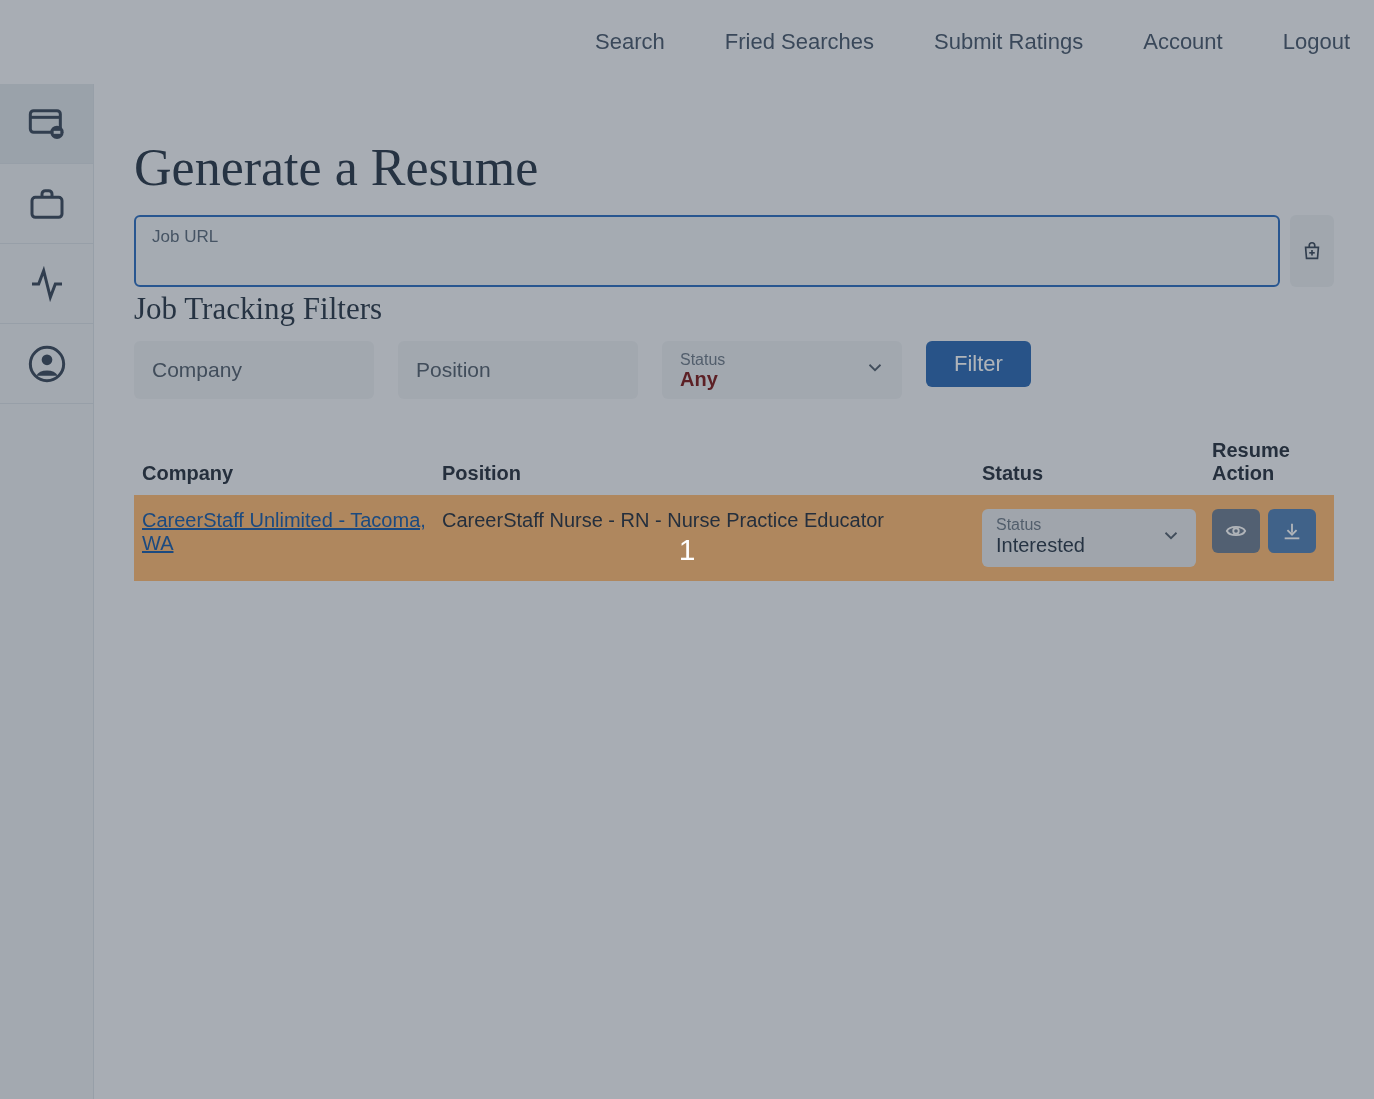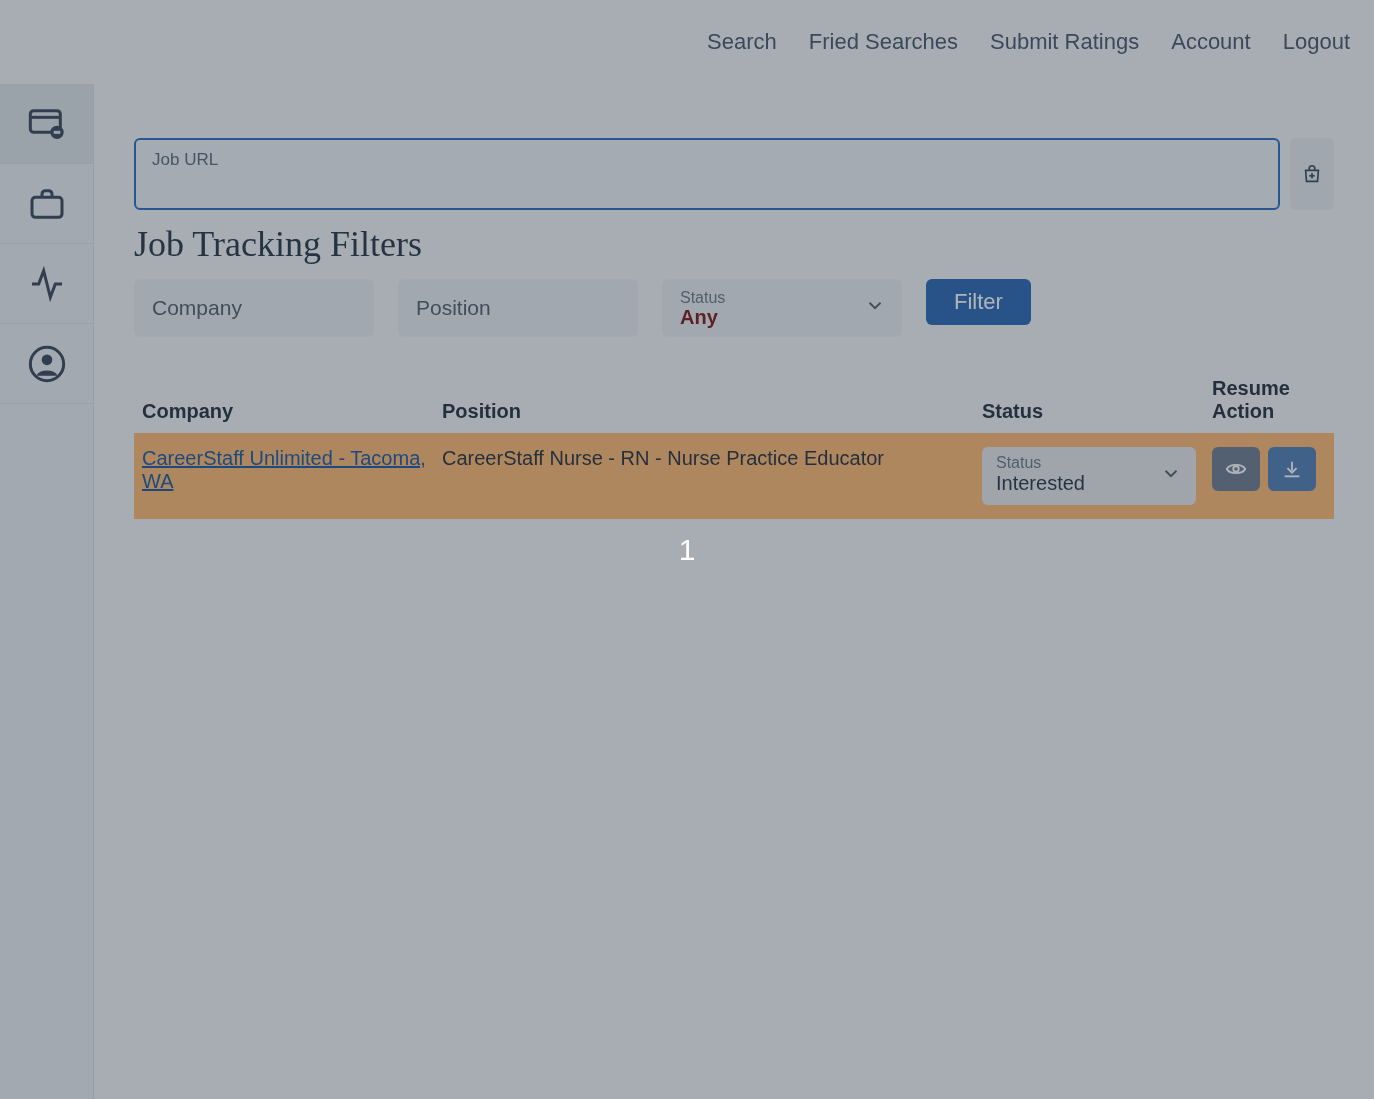--- a/index.html
+++ b/index.html
@@ -54,21 +54,21 @@
       font-family: Georgia, "Times New Roman", serif;
       font-size: 44px;
       font-weight: 300;
       color: #2c3a4a;
       letter-spacing: 0.5px;
       margin-left: 4px;
     }
     .nav-links {
       margin-left: auto;
       display: flex;
-      gap: 32px;
+      gap: 60px;
       align-items: center;
     }
     .nav-links a {
       font-size: 22px;
       color: #4a5a6e;
       text-decoration: none;
       cursor: pointer;
     }
 
     
@@ -105,21 +105,21 @@
       font-family: Georgia, "Times New Roman", serif;
       font-size: 52px;
       font-weight: 400;
       color: #2c3a4a;
       margin-bottom: 18px;
     }
     .url-row {
       display: flex;
       gap: 10px;
       align-items: stretch;
-      margin-bottom: 13px;
+      margin-bottom: 4px;
     }
     .url-input-wrap {
       flex: 1;
       position: relative;
       border: 2px solid #2f6fc0;
       border-radius: 6px;
       background: #eef1f4;
       padding: 10px 16px 22px 16px;
       height: 72px;
     }
@@ -133,21 +133,21 @@
       background: #e8ecef;
       display: flex;
       align-items: center;
       justify-content: center;
       cursor: pointer;
     }
     .url-submit svg { width: 22px; height: 22px; stroke:#3d4b5c; fill:none; stroke-width:1.8;}
 
     h2.section-title {
       font-family: Georgia, "Times New Roman", serif;
-      font-size: 36px;
+      font-size: 31px;
       font-weight: 400;
       color: #2c3a4a;
       margin: 4px 0 14px 0;
     }
     .filters {
       display: flex;
       gap: 24px;
       align-items: stretch;
       margin-bottom: 30px;
     }
@@ -268,20 +268,21 @@
   <div class="side-item user">
     <svg viewBox="0 0 24 24">
       <circle cx="12" cy="12" r="10" fill="none" stroke="#3d4b5c" stroke-width="1.8"></circle>
       <circle cx="12" cy="9.5" r="3.2" fill="#3d4b5c"></circle>
       <path d="M5.5 19 a7 5 0 0 1 13 0" fill="#3d4b5c"></path>
     </svg>
   </div>
 </div>
 
 <div class="main">
+  <h1 class="page-title">Generate a Resume</h1>
 
   <div class="url-row">
     <div class="url-input-wrap">
       <div class="float-label">Job URL</div>
     </div>
     <div class="url-submit">
       <svg viewBox="0 0 24 24">
         <path d="M5 8 h14 l-1 12 H6 Z"></path>
         <path d="M9 8 V6 a3 3 0 0 1 6 0 V8"></path>
         <line x1="12" y1="11" x2="12" y2="17"></line>

